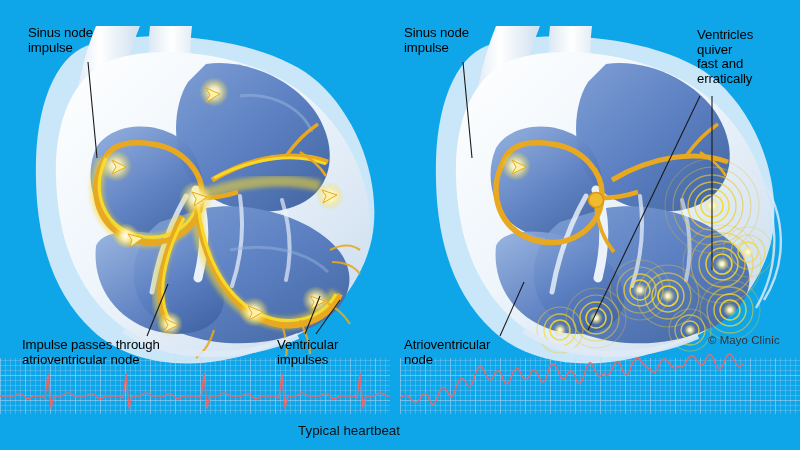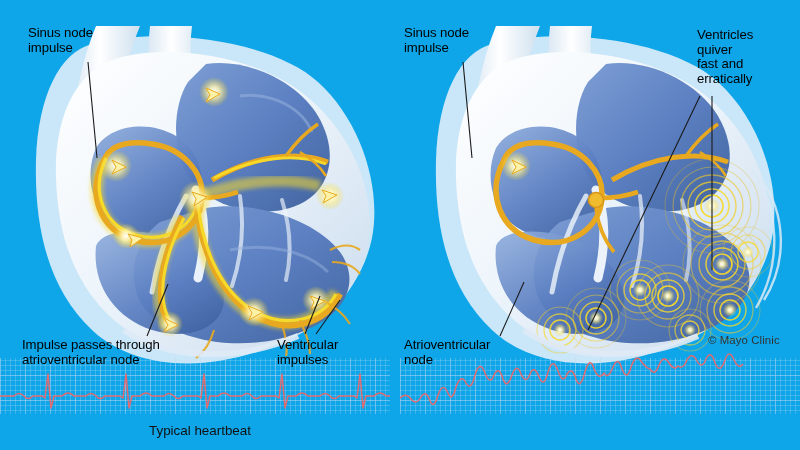--- a/index.html
+++ b/index.html
@@ -14,21 +14,21 @@
   #panel-right{left:400px;}
 
   .svgwrap{position:absolute;inset:0;}
   svg{display:block;}
 
   .label{
     position:absolute;color:#000;font-size:13.2px;line-height:14.6px;
     letter-spacing:-0.1px;white-space:pre-line;
   }
   .caption{
-    position:absolute;color:#111;font-size:13.4px;text-align:center;width:400px;
+    position:absolute;color:#111;font-size:13.4px;text-align:right;width:400px;
   }
   .copyright{
     position:absolute;color:#333;font-size:11.4px;letter-spacing:0.1px;
   }
 </style>
 </head>
 <body>
 
 <div id="stage">
 

